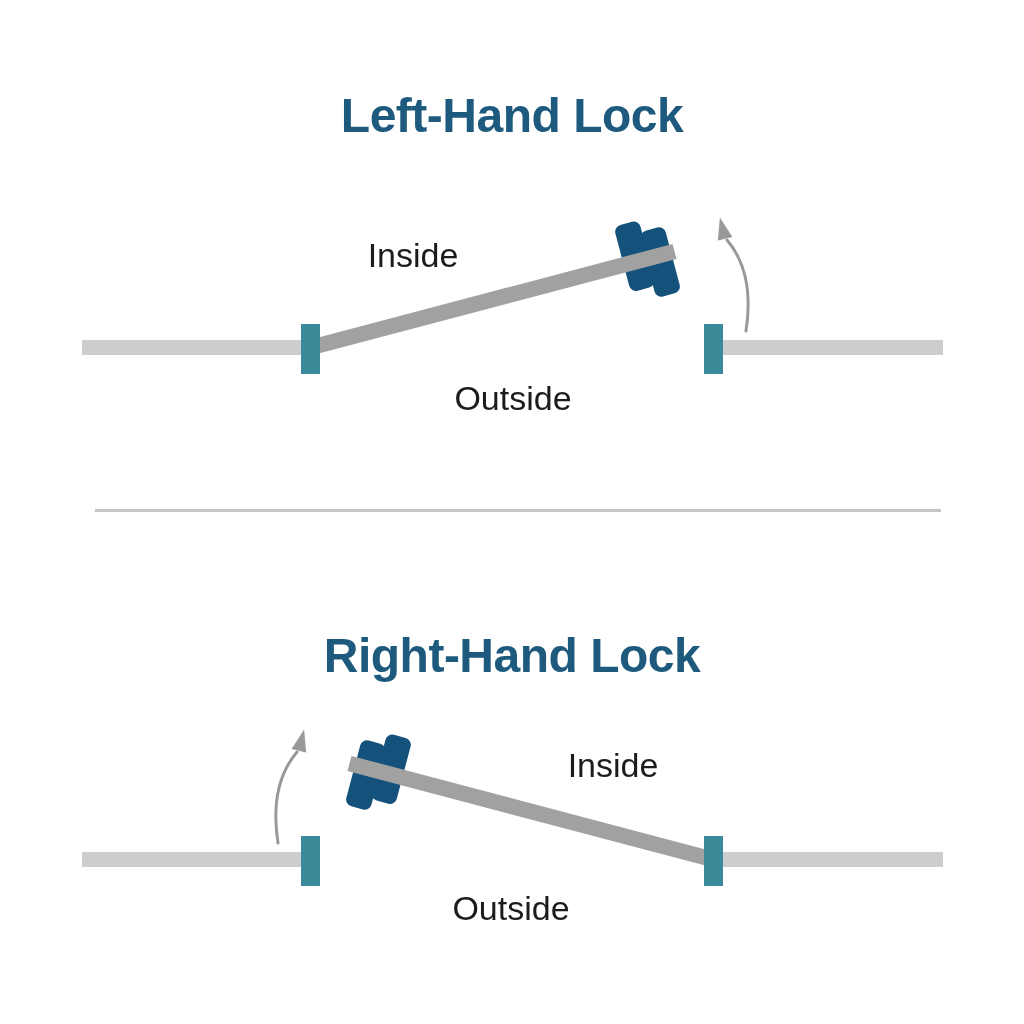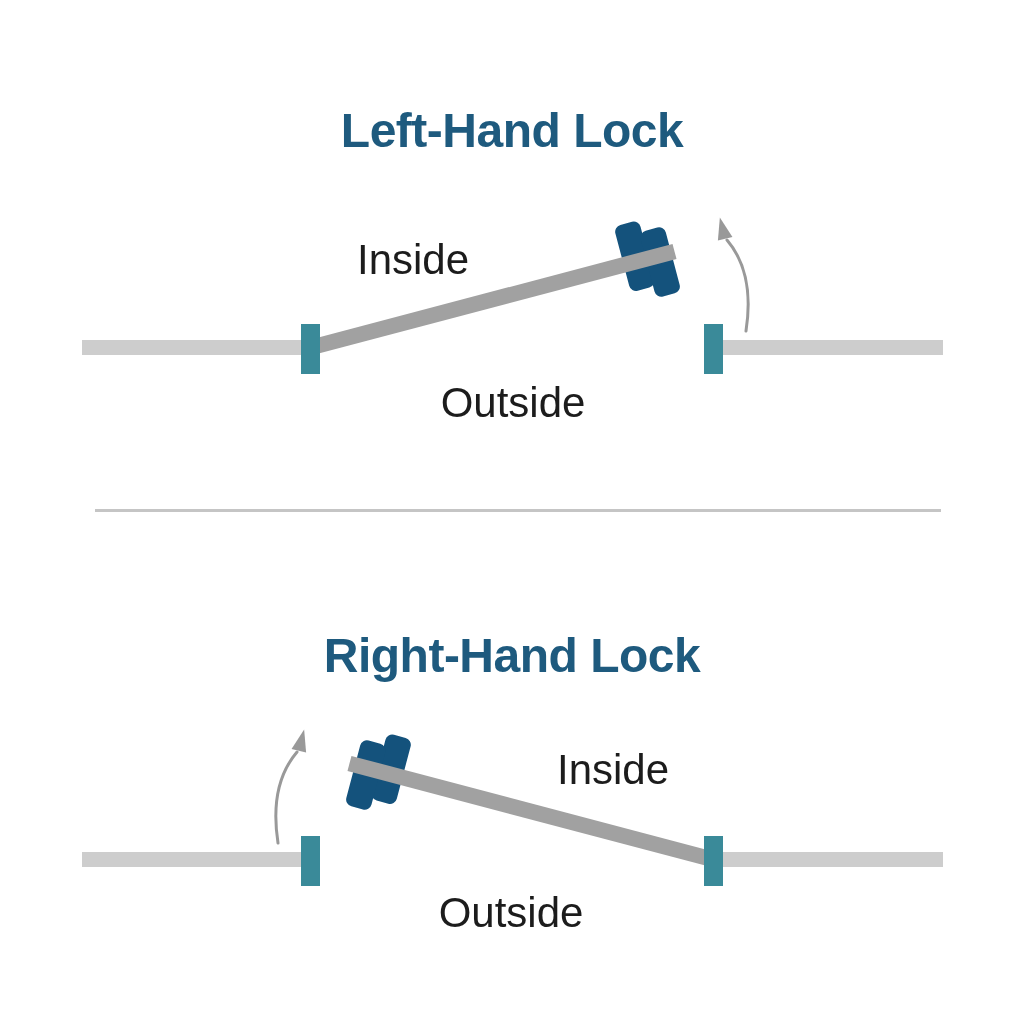--- a/index.html
+++ b/index.html
@@ -27,21 +27,21 @@
     line-height: 1.1;
     letter-spacing: -0.5px;
     white-space: nowrap;
   }
   .side-label {
     position: absolute;
     transform: translateX(-50%);
     color: var(--label_black, #1c1c1c);
     font-family: "Liberation Sans", sans-serif;
     font-weight: 400;
-    font-size: 42px;
+    font-size: 34px;
     line-height: 1.15;
     white-space: nowrap;
     text-align: right;
   }
   .diagram-svg {
     position: absolute;
     left: 0;
     width: 1024px;
     height: 512px;
     display: block;
@@ -67,21 +67,21 @@
     height: 3px;
     background: var(--divider_gray, #c5c5c5);
   }
 </style>
 </head>
 <body>
 
 <div id="page">
 
   <section>
-    <div class="panel-title" style="top: 90px; margin-top: 15px;">Left-Hand Lock</div>
+    <div class="panel-title" style="top: 90px;">Left-Hand Lock</div>
 
     <svg class="diagram-svg svg-top" viewBox="0 0 1024 512">
 
       <rect class="wall" x="82" y="340" width="222" height="15"></rect>
       <rect class="wall" x="720" y="340" width="223" height="15"></rect>
 
       <g transform="translate(648,259) rotate(-14.8)">
         <rect class="lock" x="-25" y="-40" width="26" height="68" rx="7"></rect>
         <rect class="lock" x="-2" y="-28" width="26" height="68" rx="7"></rect>
       </g>

